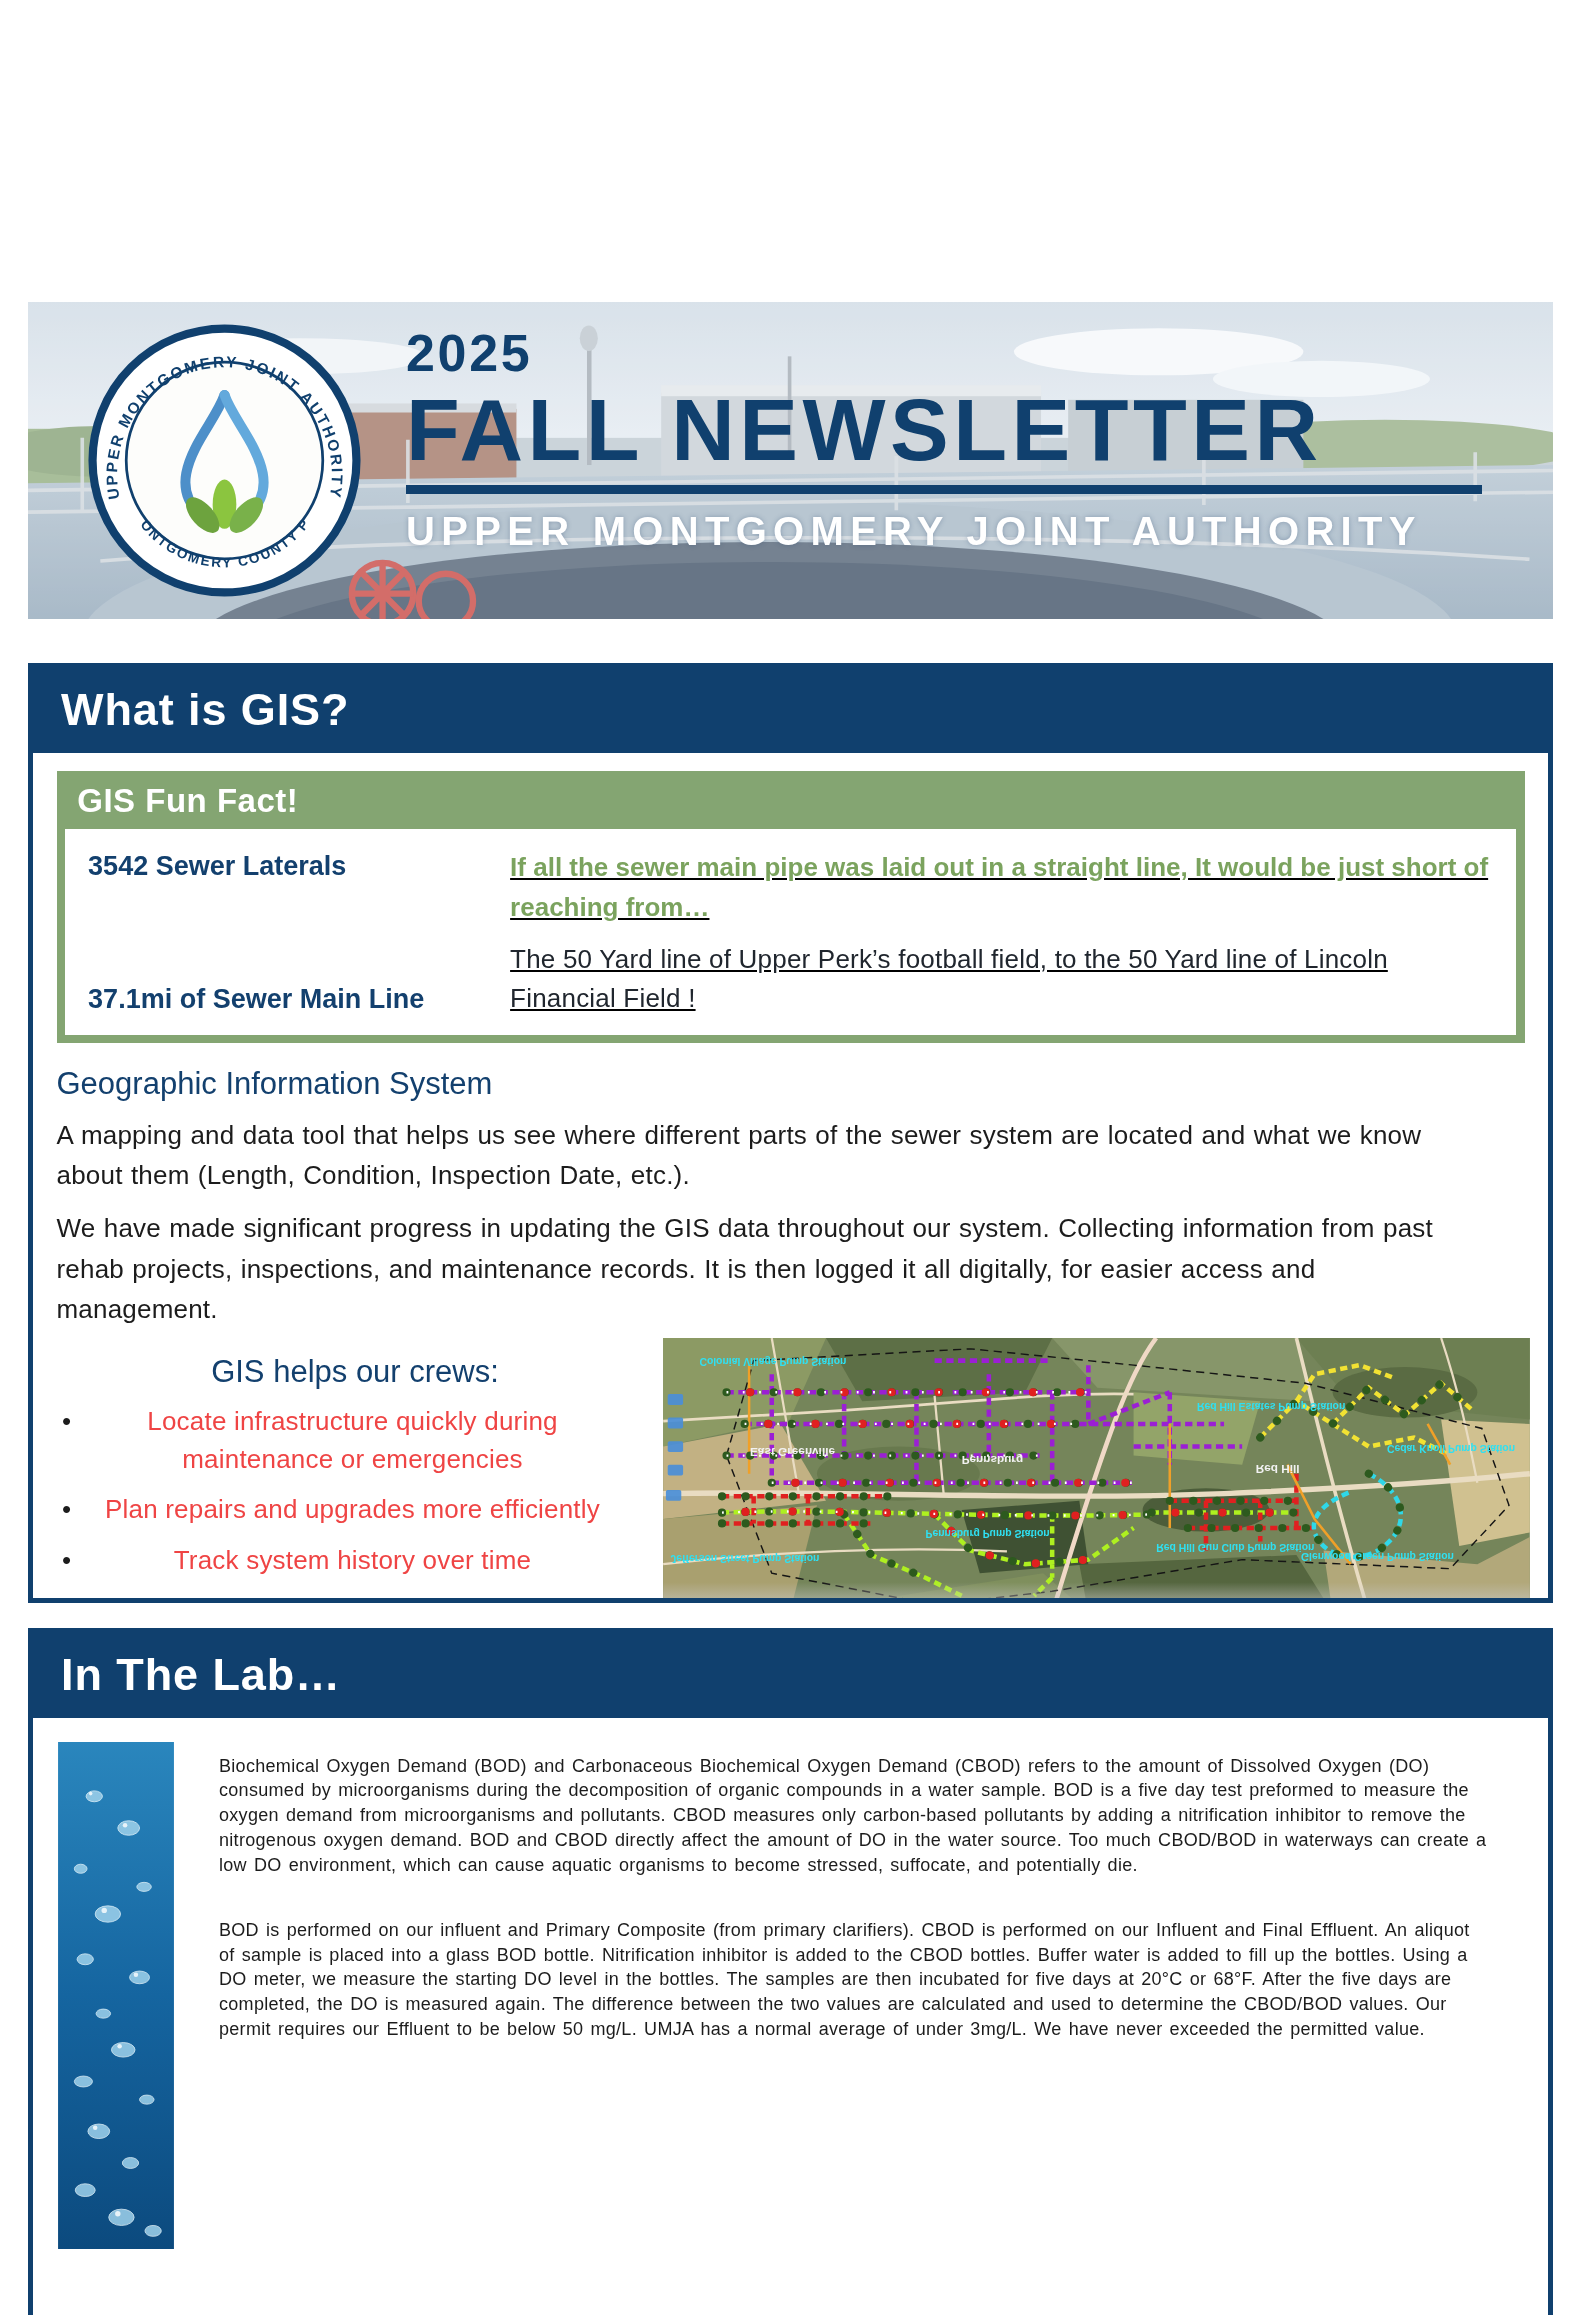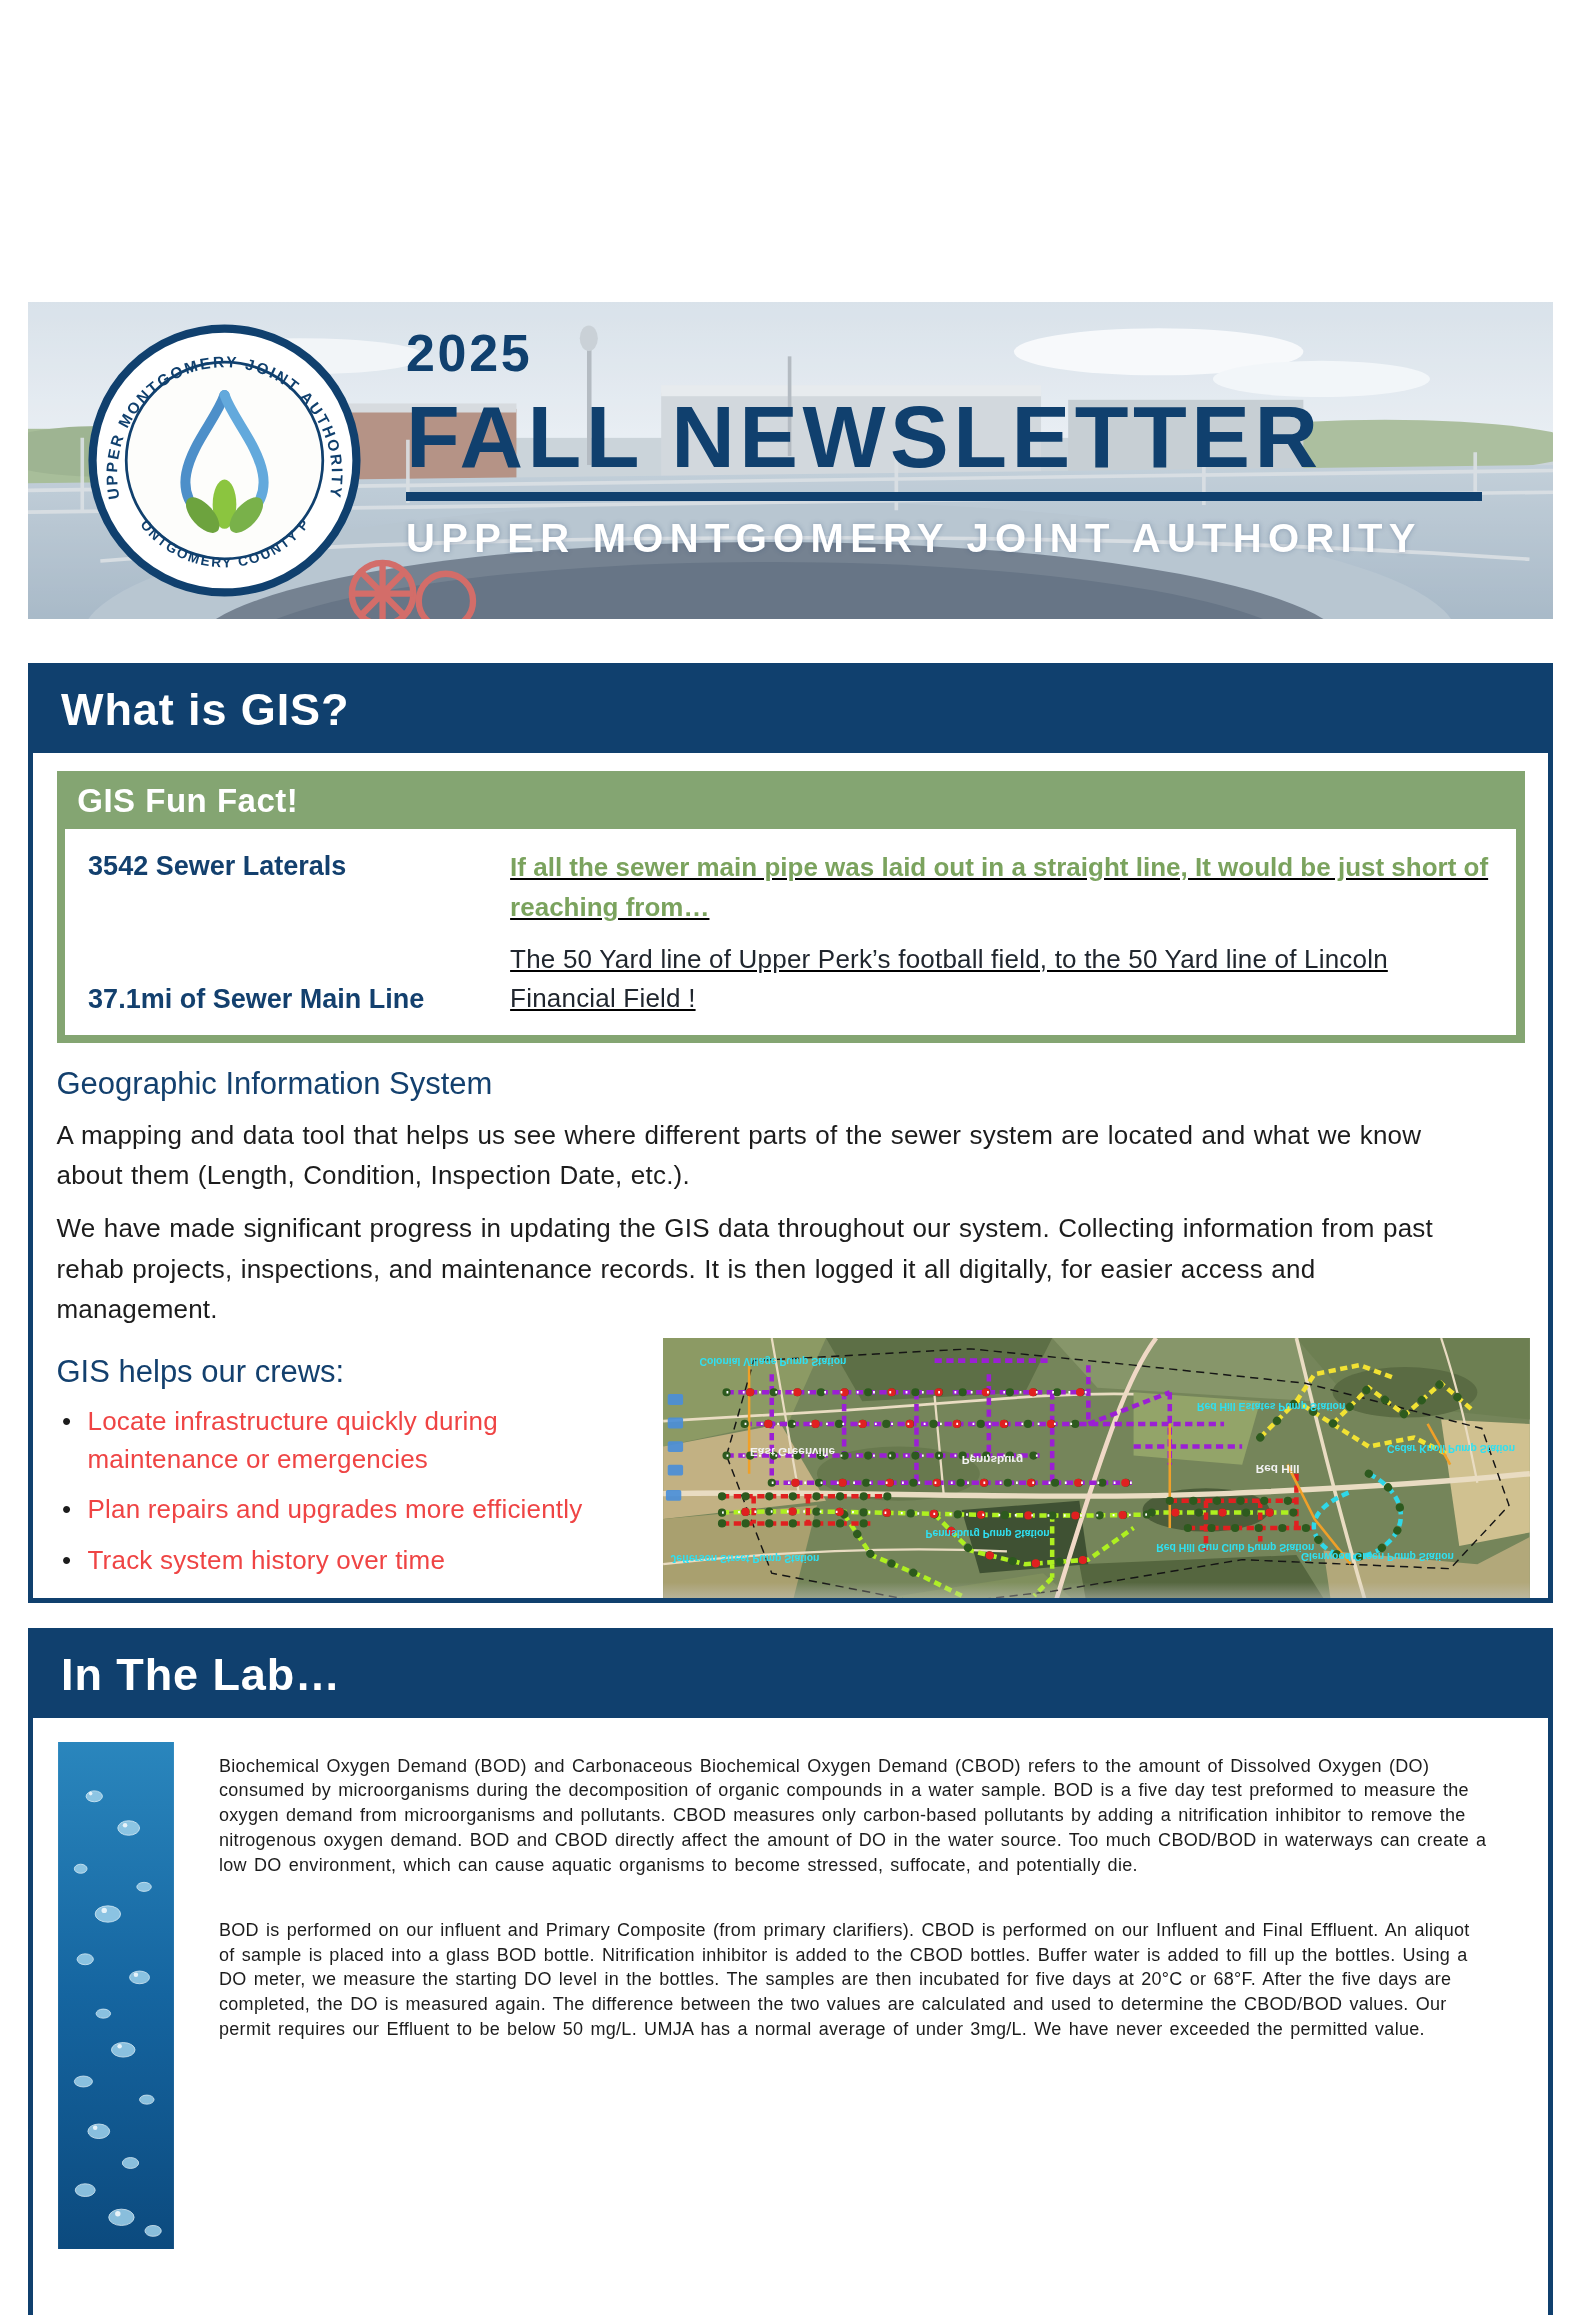--- a/index.html
+++ b/index.html
@@ -18,21 +18,21 @@
     position:absolute;left:60px;top:22px;width:273px;height:273px;
   }
   .banner .titles{
     position:absolute;left:378px;top:25px;width:1122px;
   }
   .t-year{
     font-size:52px;font-weight:700;color:#10406e;letter-spacing:2.7px;line-height:1;
   }
   .t-main{
     font-size:88px;font-weight:700;color:#10406e;letter-spacing:4.5px;line-height:1.05;
-    white-space:nowrap;margin-top:12px;
+    white-space:nowrap;margin-top:5px;
   }
   .t-rule{height:9px;background:#10406e;width:1076px;margin-top:9px;}
   .t-sub{
     font-size:40px;font-weight:700;color:#ffffff;letter-spacing:6.3px;margin-top:14.5px;
     white-space:nowrap;text-shadow:0 0 5.4px rgba(40,70,110,.35);
   }
   
   .section{
     position:absolute;left:28px;width:1525px;background:#ffffff;
     border:5.4px solid #10406e;box-sizing:border-box;overflow:hidden;
@@ -57,21 +57,21 @@
   }
   .ff-stats{width:389px;flex:0 0 auto;display:flex;flex-direction:column;justify-content:space-between;}
   .ff-stat{color:#13406e;font-weight:700;font-size:27px;line-height:1;padding:5.4px 0;}
   .ff-right{flex:1;text-decoration:underline;}
   .ff-teaser{color:#7ba35e;font-weight:700;font-size:26px;line-height:1.55;}
   .ff-answer{color:#20262e;font-size:26px;line-height:1.5;margin-top:12.7px;letter-spacing:0.2px;}
   
   .h-navy{color:#13406e;font-weight:400;font-size:31px;margin:23.5px 0 0 0;}
   .gis-p{color:#1c1c1c;font-size:26px;line-height:1.55;margin:12.7px 0 0 0;width:1420px;letter-spacing:0.2px;word-spacing:0.9px;}
   .gis-cols{display:flex;margin-top:9px;}
-  .gis-left{width:597px;flex:0 0 auto;}
+  .gis-left{width:597px;flex:0 0 auto;text-align:center;}
   .gis-bullets{margin:11px 0 0 0;padding:0;list-style:none;width:561px;}
   .gis-bullets li{
     color:#ef4444;font-size:26px;line-height:1.45;margin-top:12.7px;
     padding-left:31px;position:relative;letter-spacing:0.2px;
   }
   .gis-bullets li::before{
     content:"•";position:absolute;left:5.4px;top:0;color:#1c1c1c;
   }
   .gis-map{flex:0 0 auto;margin-left:9px;margin-top:0;}
   .gis-map svg{display:block;}

